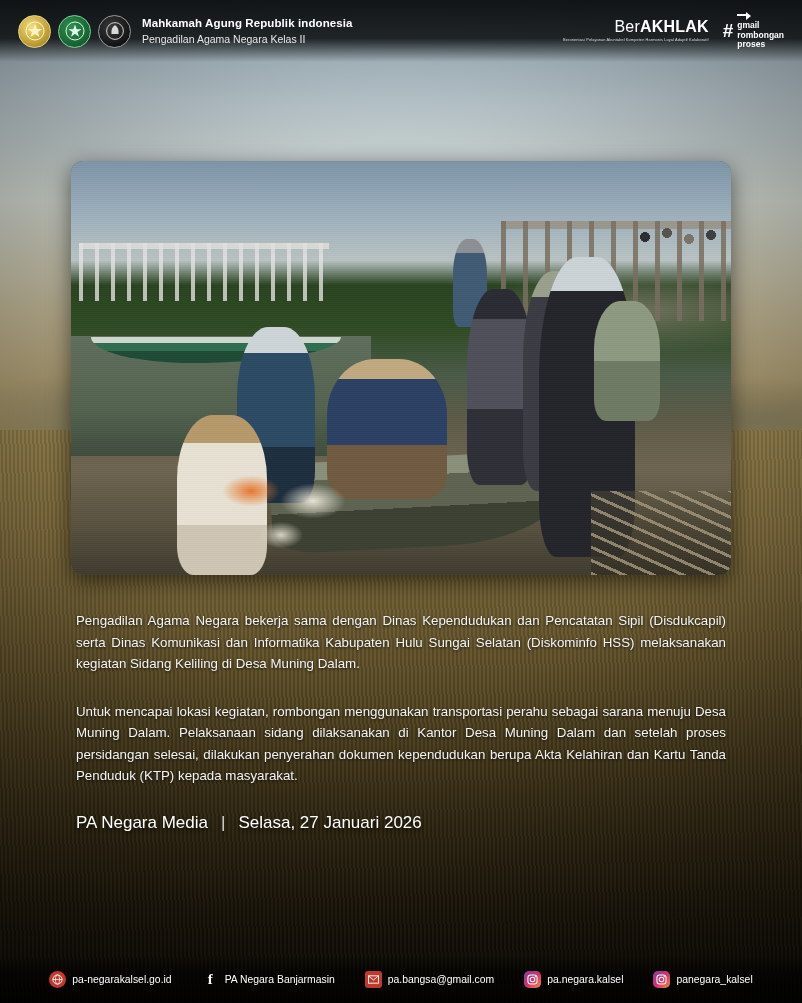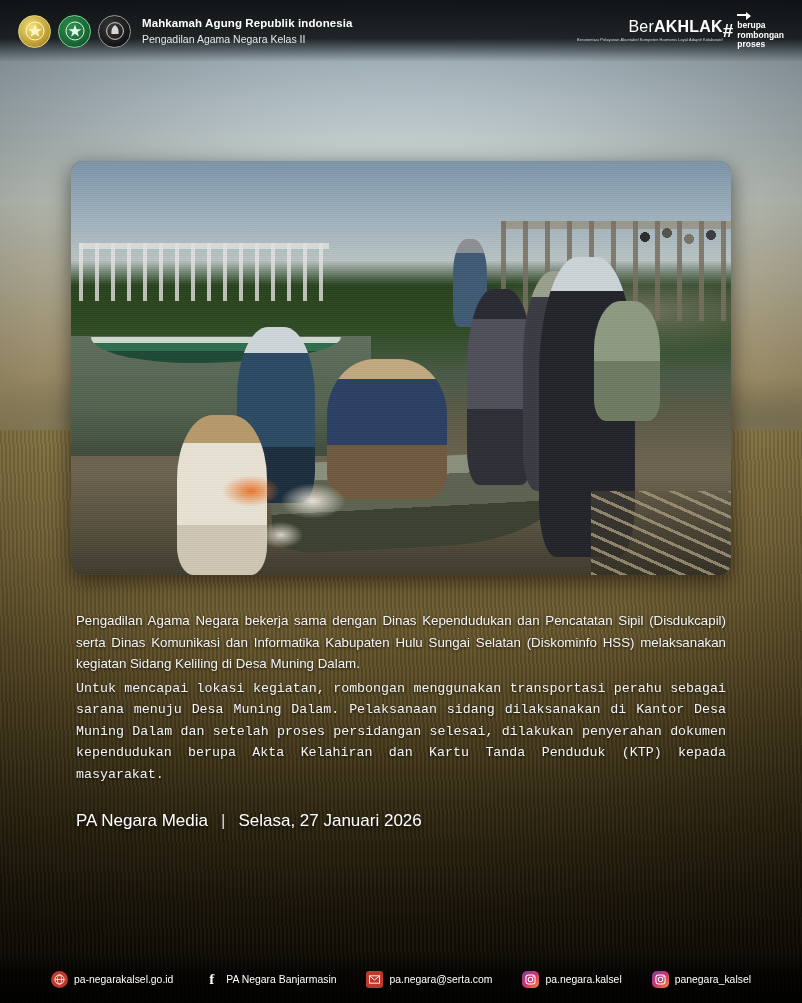--- a/index.html
+++ b/index.html
@@ -67,21 +67,21 @@
     flex: 0 0 auto;
   }
   .logo.l1 { background: radial-gradient(circle at 40% 35%, #f2e07a, #b8952a 70%, #7c6318); border: 1px solid #e8d98c; }
   .logo.l2 { background: radial-gradient(circle at 40% 35%, #2f8f4e, #176030 70%, #0c3c1e); border: 1px solid #7fd39a; }
   .logo.l3 { background: radial-gradient(circle at 40% 35%, #3a3a3a, #121212 72%); border: 1px solid #9a9a9a; }
   .logo svg { display: block; }
   .titles { margin-left: 11px; color: #fff; }
   .titles .t1 { font-size: 11.5px; font-weight: 700; letter-spacing: .1px; line-height: 1.35; }
   .titles .t2 { font-size: 10.5px; font-weight: 400; color: #e8e8e8; line-height: 1.35; }
 
-  .berakhlak { margin-left: auto; display: flex; align-items: center; gap: 0; }
+  .berakhlak { margin-left: auto; display: flex; align-items: center; gap: 14px; }
   .berakhlak .ba-main { color: #fff; text-align: right; }
   .berakhlak .ba-word { font-size: 16px; font-weight: 700; letter-spacing: .2px; line-height: 1; }
   .berakhlak .ba-word .thin { font-weight: 400; }
   .berakhlak .ba-sub { font-size: 3.9px; letter-spacing: .1px; color: #dcdcdc; margin-top: 3px; line-height: 1.25; }
   .bangga { display: flex; align-items: center; gap: 4px; }
   .bangga .hash { color: #fff; font-size: 19px; font-weight: 700; line-height: 1; }
   .bangga .bl { color: #fff; font-size: 8.5px; font-weight: 700; line-height: 1.15; }
   .arrowmark { position: relative; width: 14px; height: 9px; }
   .arrowmark i {
     position: absolute; left: 0; top: 2px;
@@ -195,21 +195,21 @@
     padding: 0 4px;
   }
   .paras { margin-top: 22px; padding: 0 18px; }
   .para {
     font-size: 13.3px;
     line-height: 1.62;
     text-align: justify;
     text-shadow: 0 1px 3px rgba(0,0,0,.8);
     color: #f4f4f4;
   }
-  .para + .para { margin-top: 3px; font-family: Liberation Mono, monospace; }
+  .para + .para { margin-top: 26px; }
   .byline {
     margin-top: 26px;
     padding-left: 18px;
     display: flex; align-items: center; gap: 13px;
     font-size: 17px;
     text-shadow: 0 2px 4px rgba(0,0,0,.8);
   }
   .byline .sep { color: #dcdcdc; }
   .byline .date { font-weight: 400; }
 
@@ -274,21 +274,21 @@
       <div class="ba-main">
         <div class="ba-word"><span class="thin">Ber</span><span>AKHLAK</span></div>
         <div class="ba-sub">Berorientasi Pelayanan Akuntabel Kompeten Harmonis Loyal Adaptif Kolaboratif</div>
       </div>
       <div class="bangga">
         <div class="hash">#</div>
         <div>
           <div class="arrowmark">
               <i></i>
             </div>
-          <div class="bl">berupa</div>
+          <div class="bl">gmail</div>
           <div class="bl">rombongan</div>
           <div class="bl">proses</div>
         </div>
       </div>
     </div>
   </div>
 
   <div class="photo-wrap">
     <div class="photo">
       <div class="water"></div>
@@ -345,21 +345,21 @@
       <span>PA Negara Banjarmasin</span>
     </div>
 
     <div class="fitem">
       <span class="fic mail">
         <svg width="11" height="9" viewBox="0 0 12 9" aria-hidden="true">
           <rect x=".5" y=".5" width="11" height="8" fill="none" stroke="#fff" stroke-width="1"></rect>
           <path d="M.7 .8 L6 5 L11.3 .8" fill="none" stroke="#fff" stroke-width="1"></path>
         </svg>
       </span>
-      <span>pa.negara@serta.com</span>
+      <span>pa.bangsa@gmail.com</span>
     </div>
 
     <div class="fitem">
       <span class="fic ig">
         <svg width="11" height="11" viewBox="0 0 12 12" aria-hidden="true">
           <rect x="1" y="1" width="10" height="10" rx="3" fill="none" stroke="#fff" stroke-width="1.1"></rect>
           <circle cx="6" cy="6" r="2.5" fill="none" stroke="#fff" stroke-width="1.1"></circle>
           <circle cx="9" cy="3" r=".7" fill="#fff"></circle>
         </svg>
       </span>

